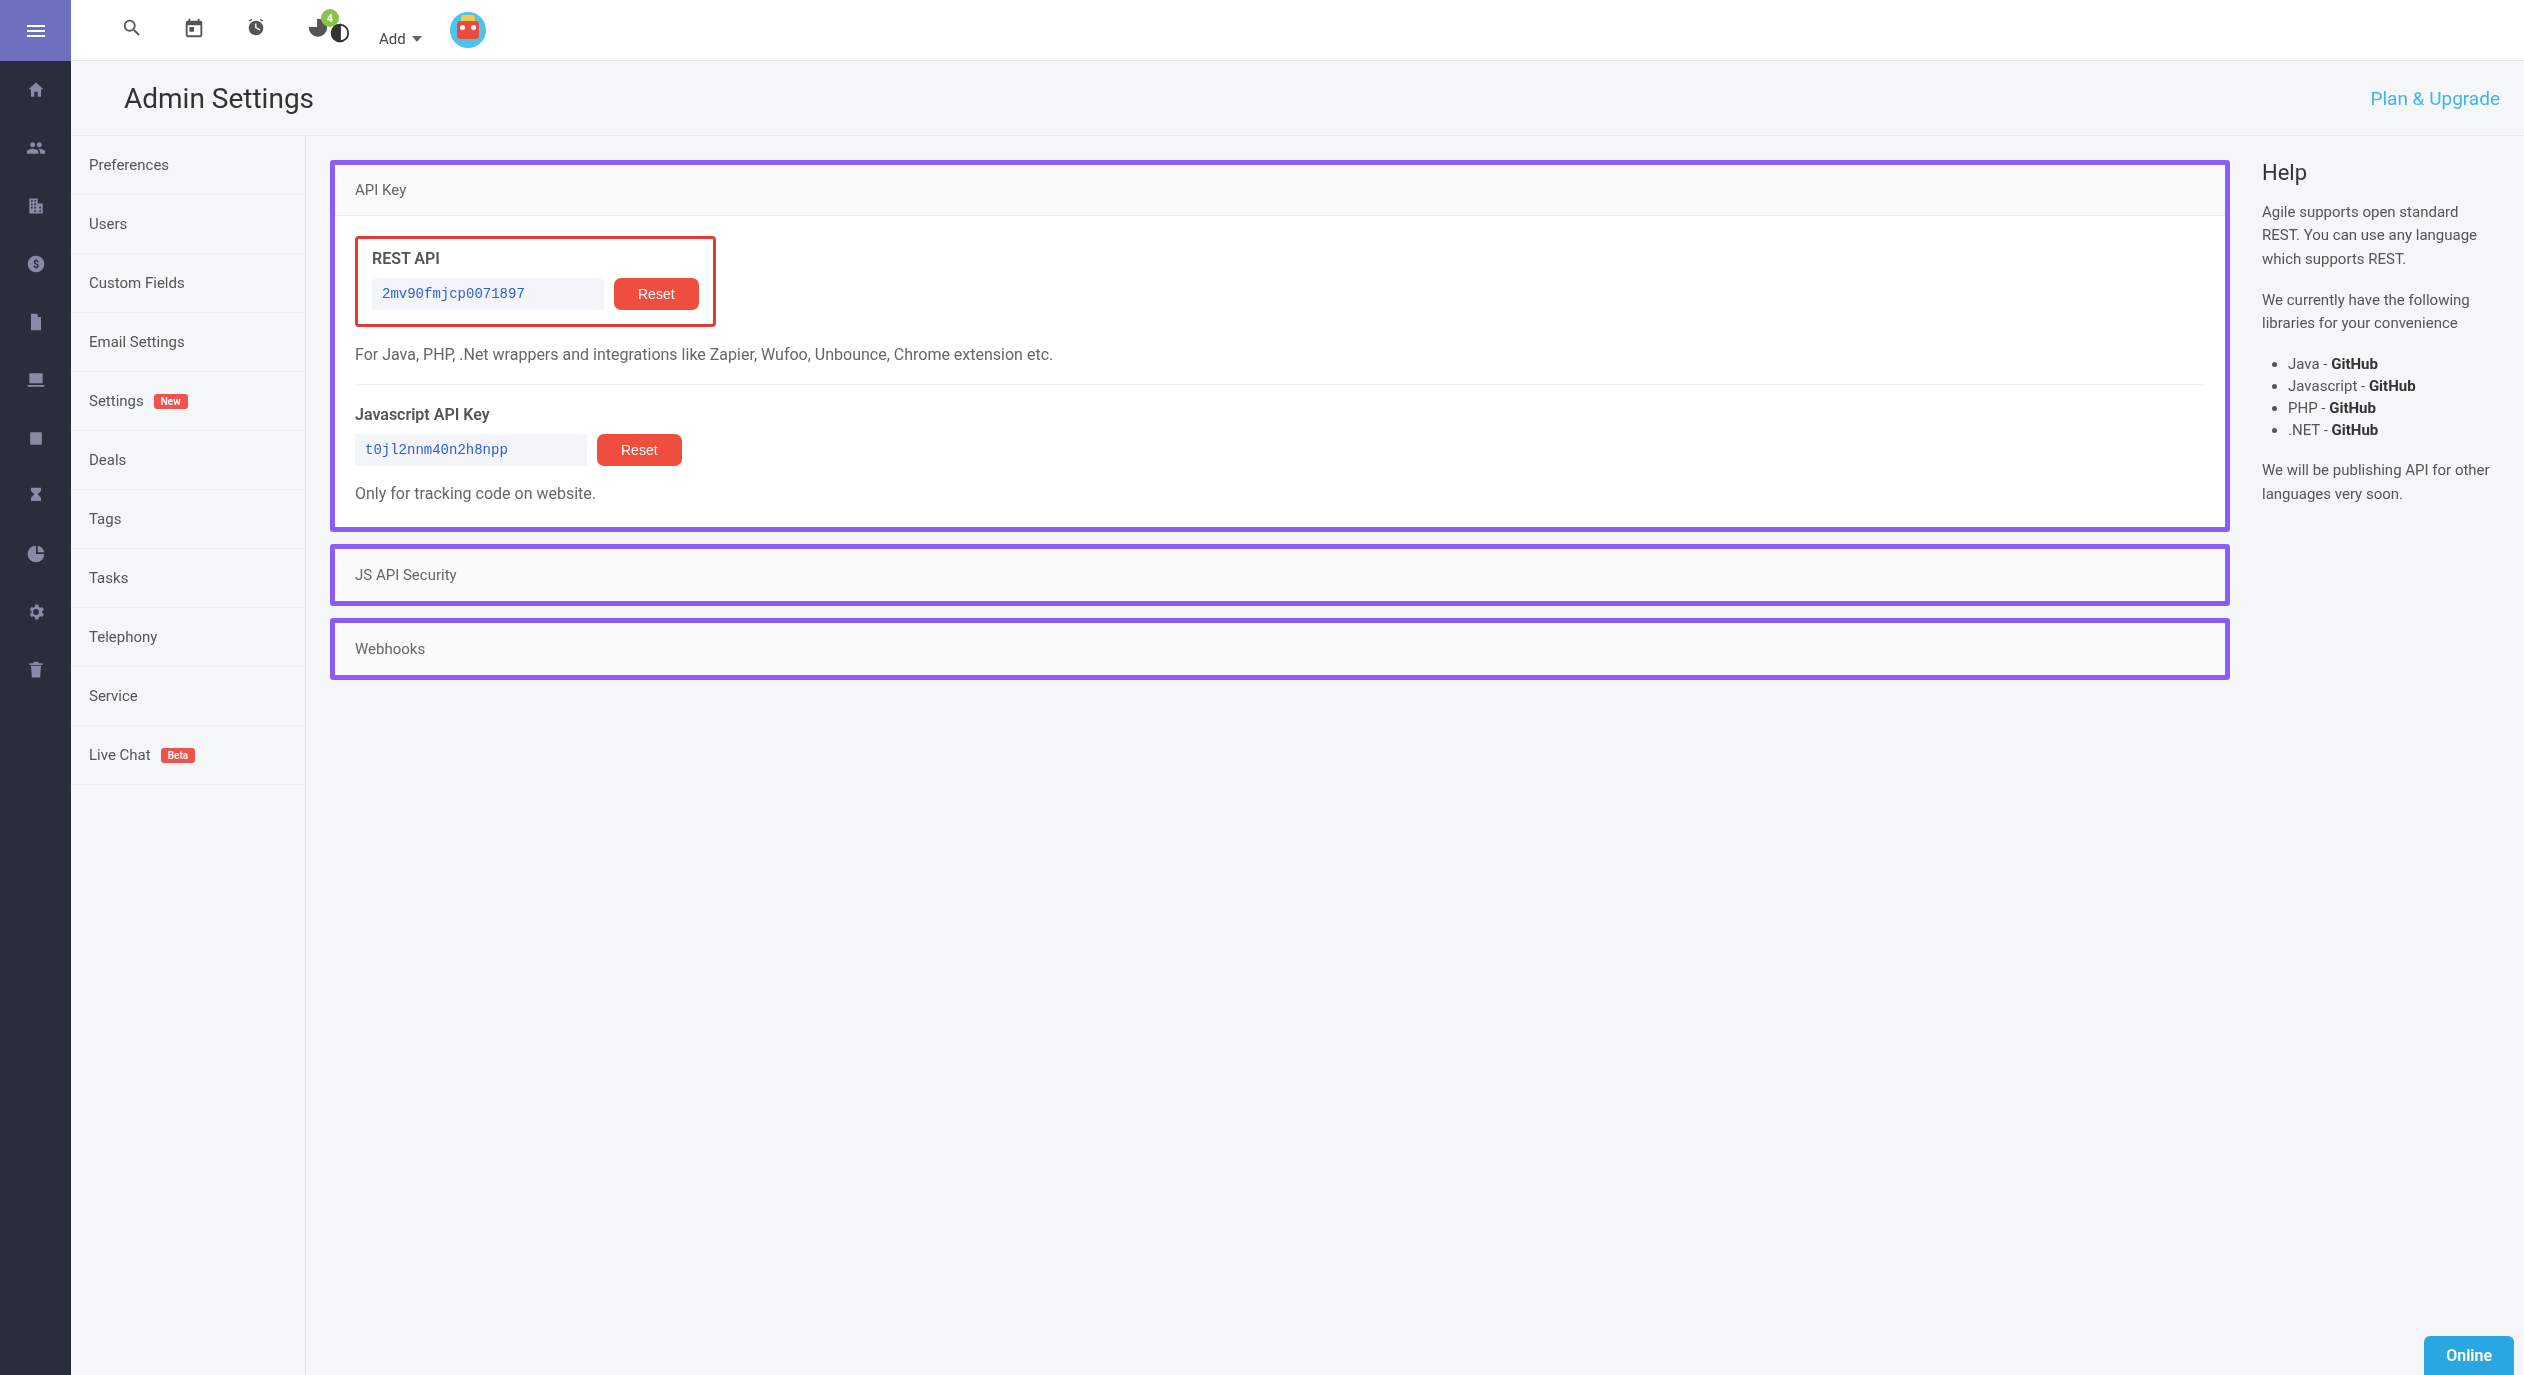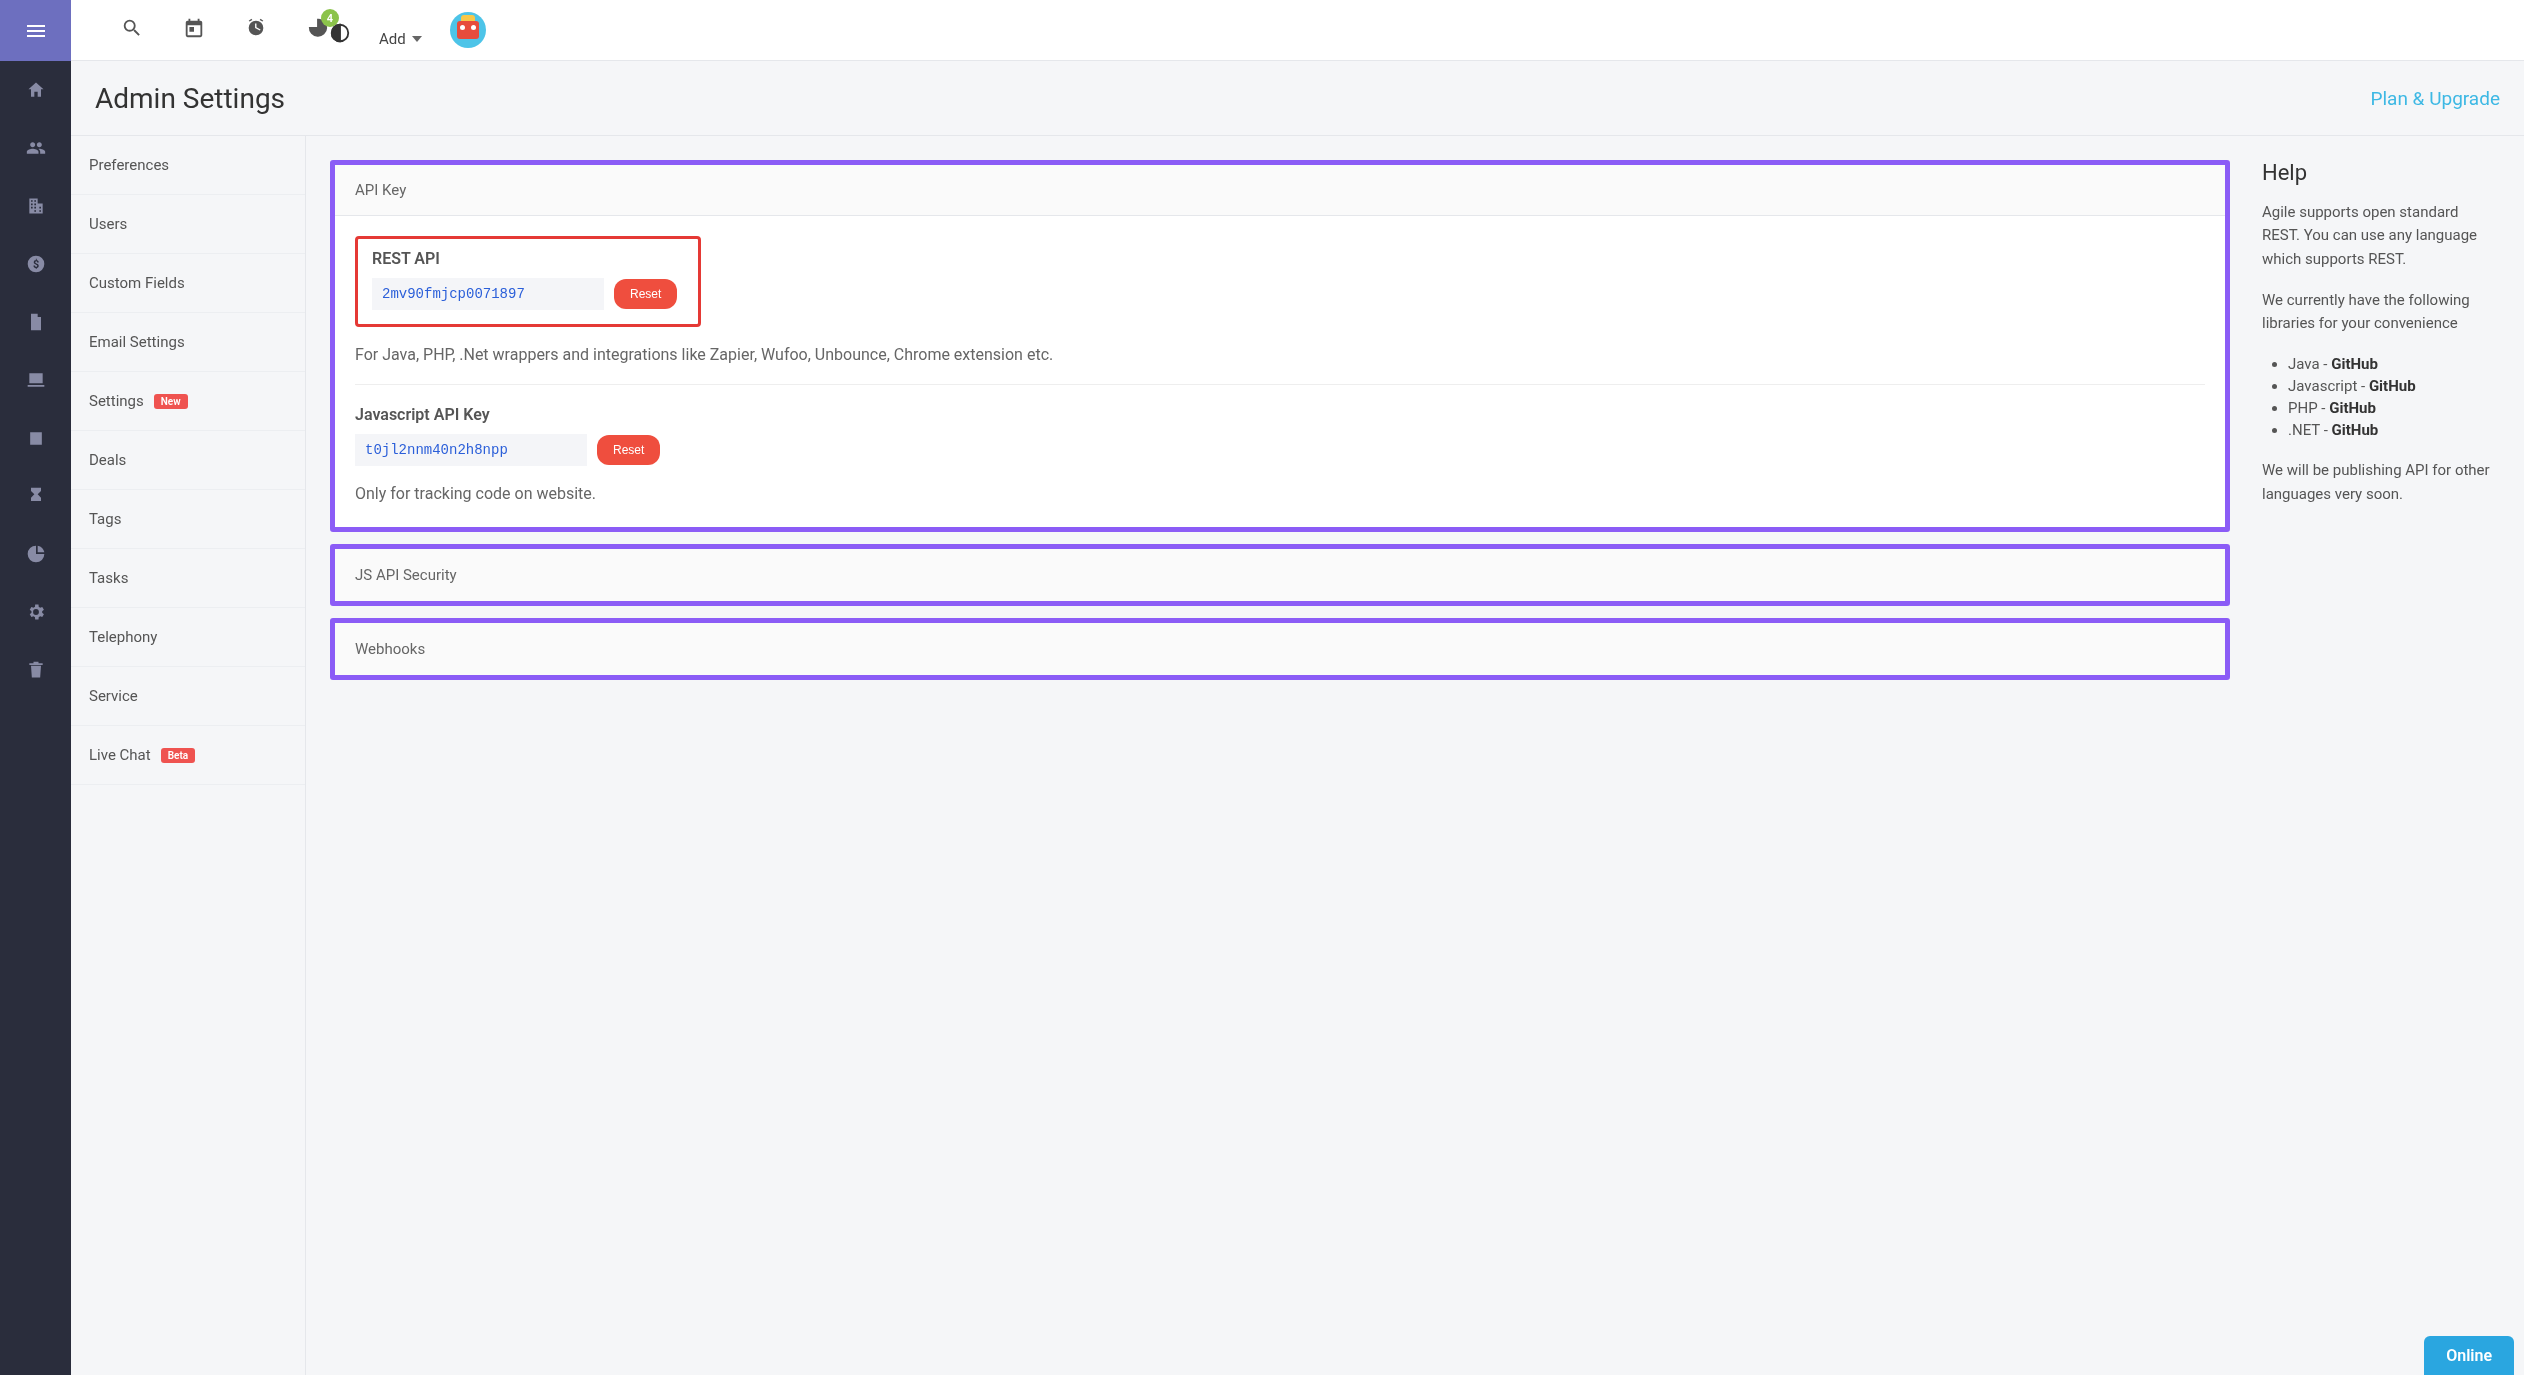--- a/index.html
+++ b/index.html
@@ -25,21 +25,21 @@
 .theme-icon svg { width: 22px; height: 22px; fill: none; stroke: #333; stroke-width: 2; }
 .add-dropdown { display: flex; align-items: center; gap: 6px; color: #444; font-size: 15px; cursor: pointer; }
 .avatar { width: 36px; height: 36px; border-radius: 50%; background: #4dc4e8; display: flex; align-items: center; justify-content: center; position: relative; cursor: pointer; }
 .avatar-face { width: 22px; height: 18px; background: #e74c3c; border-radius: 3px; position: relative; }
 .avatar-face::before { content: ""; position: absolute; top: -6px; left: 4px; width: 14px; height: 6px; background: #f8c84a; border-radius: 3px 3px 0 0; }
 .avatar-eyes { position: absolute; top: 4px; width: 100%; display: flex; justify-content: space-around; }
 .avatar-eyes span { width: 5px; height: 5px; background: #fff; border-radius: 50%; display: block; }
 
 
 .page-header { height: 75px; background: #f5f6f8; border-bottom: 1px solid #e5e7eb; display: flex; align-items: center; justify-content: space-between; padding: 0 24px; }
-.page-title { font-size: 28px; font-weight: 400; color: #333; }
+.page-title { font-size: 28px; font-weight: 400; color: #333; margin-left: 29px; }
 .plan-link { color: #3db8e4; font-size: 19px; font-weight: 400; cursor: pointer; }
 .content-col { flex: 1; display: flex; flex-direction: column; }
 .body-row { display: flex; flex: 1; }
 
 
 .settings-nav { width: 235px; border-right: 1px solid #e5e7eb; background: #f5f6f8; }
 .settings-nav-item { padding: 20px 18px; color: #555; font-size: 15px; border-bottom: 1px solid #eceef1; cursor: pointer; display: flex; align-items: center; gap: 10px; }
 .pill { font-size: 10px; padding: 2px 7px; border-radius: 3px; color: #fff; font-weight: 600; }
 .pill-new { background: #ef5350; }
 .pill-beta { background: #ef5350; }
@@ -48,21 +48,21 @@
 .center { flex: 1; padding: 24px; }
 .panel { background: #fff; border: 5px solid #8b5cf6; border-radius: 3px; margin-bottom: 12px; }
 .panel-head { padding: 16px 20px; background: #fafafa; border-bottom: 1px solid #e5e7eb; color: #666; font-size: 15px; cursor: pointer; }
 .panel-body { padding: 20px 20px 24px; }
 .highlight-box { border: 3px solid #e53935; border-radius: 4px; padding: 10px 14px 14px; display: inline-block; min-width: 346px; }
 .section-label { color: #555; font-weight: 600; font-size: 16px; margin-bottom: 10px; }
 .key-row { display: flex; align-items: center; gap: 10px; }
 .key-input { font-family: "Courier New", monospace; font-size: 14px; color: #2b5fd9; background: #f4f5f8; border: none; padding: 8px 10px; width: 232px; }
 .key-input.blur-right { position: relative; }
 .key-input.blur-right::after { content: ""; position: absolute; right: 0; top: 0; bottom: 0; width: 80px; background: linear-gradient(90deg, rgba(244,245,248,0) 0%, rgba(220,222,228,0.95) 40%, rgba(220,222,228,0.95) 100%); filter: blur(1px); }
-.reset-btn { background: #ef4e3e; color: #fff; border: none; padding: 8px 16px; font-size: 12px; border-radius: 12px; cursor: pointer; }
+.reset-btn { background: #ef4e3e; color: #fff; border: none; padding: 8px 24px; font-size: 14px; border-radius: 7px; cursor: pointer; }
 .note { color: #666; font-size: 16px; margin-top: 18px; }
 .divider { border: none; border-top: 1px solid #eee; margin: 20px 0; }
 .simple-head { padding: 17px 20px; background: #fafafa; color: #666; font-size: 15px; cursor: pointer; }
 
 
 .help-col { width: 270px; padding: 24px 24px 29px 8px; }
 .help-title { font-size: 22px; color: #333; margin-bottom: 16px; }
 .help-p { color: #555; font-size: 15px; line-height: 1.55; margin-bottom: 18px; }
 .help-col ul { list-style: disc; padding-left: 26px; margin-bottom: 18px; }
 .help-col li { color: #555; font-size: 15px; padding: 2px 0; }

